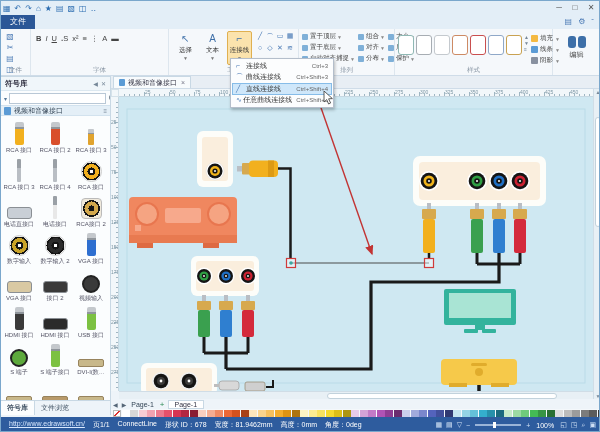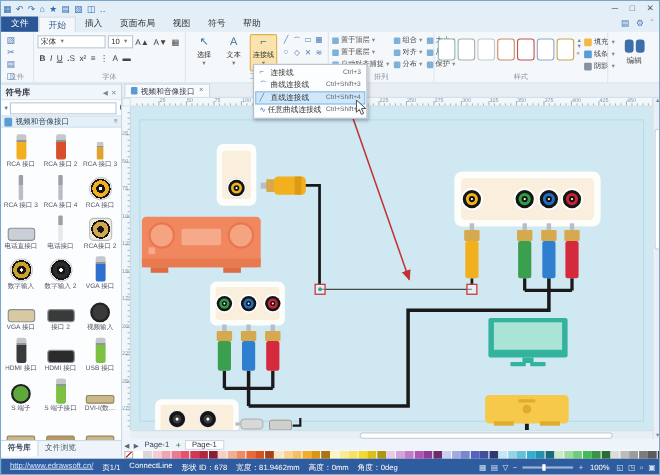--- a/index.html
+++ b/index.html
@@ -159,55 +159,36 @@
     <span id="qat"><span class="qat-ic">▦</span><span class="qat-ic">↶</span><span class="qat-ic">↷</span><span class="qat-ic">⌂</span><span class="qat-ic">★</span><span class="qat-ic">▤</span><span class="qat-ic">▧</span><span class="qat-ic">◫</span><span class="qat-ic">‥</span></span>
     <span id="win-controls">
         <span class="wc">─</span>
         <span class="wc">□</span>
         <span class="wc">✕</span>
       </span>
   </div>
 
   <div id="menubar">
     <div id="file-btn">文件</div>
-    <div id="menu-tabs" style="display: flex;">
-        <div class="mtab active">开始</div>
-        <div class="mtab">插入</div>
-        <div class="mtab">页面布局</div>
-        <div class="mtab">视图</div>
-        <div class="mtab">符号</div>
-        <div class="mtab">帮助</div>
-      </div>
     <div id="menu-right">
         <span class="mr-ic">▤</span>
         <span class="mr-ic">⚙</span>
         <span class="mr-ic">ˆ</span>
       </div>
   </div>
 
   <div id="ribbon">
     <div class="rgroup" id="grp-clipboard">
       <span class="glabel">文件</span>
     <span class="ric">▧</span>
         <span class="ric">✂</span>
         <span class="ric">▤</span>
         <span class="ric">◫</span>
       </div>
     <div class="rgroup" id="grp-font">
-      <div class="frow">
-        <div class="selbox" style="width:72px">
-          <span>宋体</span>
-          <span class="car">▼</span>
-        </div>
-        <div class="selbox" style="width:26px;margin-left:2px">
-          <span>10</span>
-          <span class="car">▼</span>
-        </div>
-        <span id="font-sizebtns"><span class="fbtn">A▲</span><span class="fbtn">A▼</span><span class="fbtn">▦</span></span>
-      </div>
       <div class="frow" id="font-row2">
           <span class="fbtn" style="font-weight: bold;">B</span>
           <span class="fbtn" style="font-style: italic;">I</span>
           <span class="fbtn" style="text-decoration: underline;">U</span>
           <span class="fbtn">ꓸS</span>
           <span class="fbtn">x²</span>
           <span class="fbtn">≡</span>
           <span class="fbtn">⋮</span>
           <span class="fbtn">A</span>
           <span class="fbtn">▬</span>

